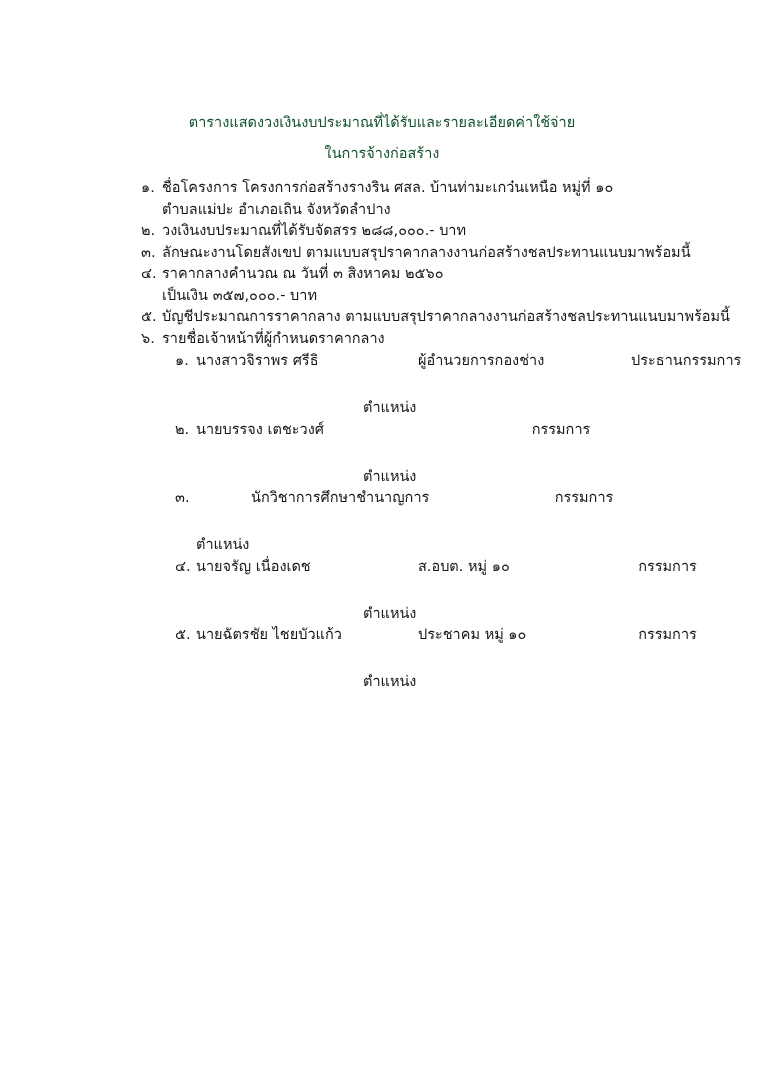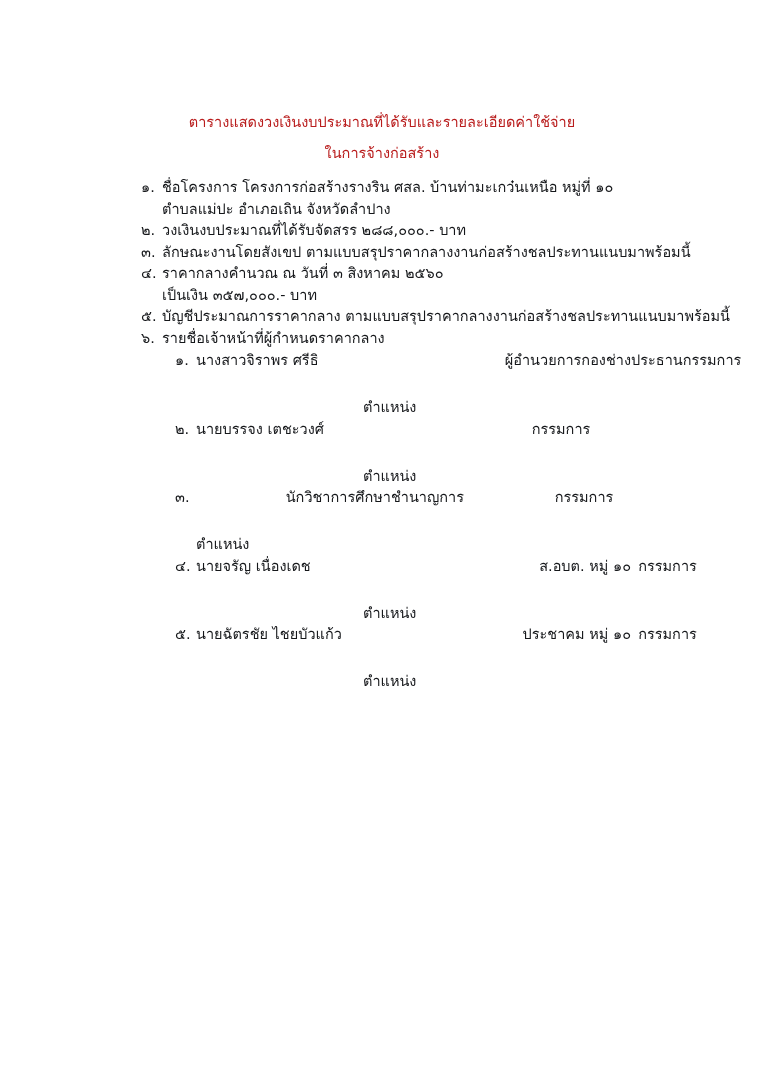--- a/index.html
+++ b/index.html
@@ -24,21 +24,21 @@
   .doc {
     position: absolute;
     left: 0;
     top: 112px;
     width: 764px;
   }
   .title-block {
     text-align: center;
     font-size: 14.5px;
     line-height: 21px;
-    color: #b91c1c;
+    color: #14532d;
   }
   .title-line {
     display: block;
     white-space: nowrap;
   }
   .title-line.second {
     margin-top: 10px;
   }
   .body-block {
     margin-top: 13px;
@@ -84,21 +84,20 @@
     flex: 0 0 167px;
   }
   .sub-pos-label {
     width: 55px;
     flex: 0 0 55px;
     margin-top: 47px;
   }
   .sub-pos {
     width: 213px;
     flex: 0 0 213px;
-    text-align: right;
   }
   .sub-role {
     flex: 1 1 auto;
     text-align: center;
   }
 </style>
 </head>
 <body>
 
 <div class="page">

